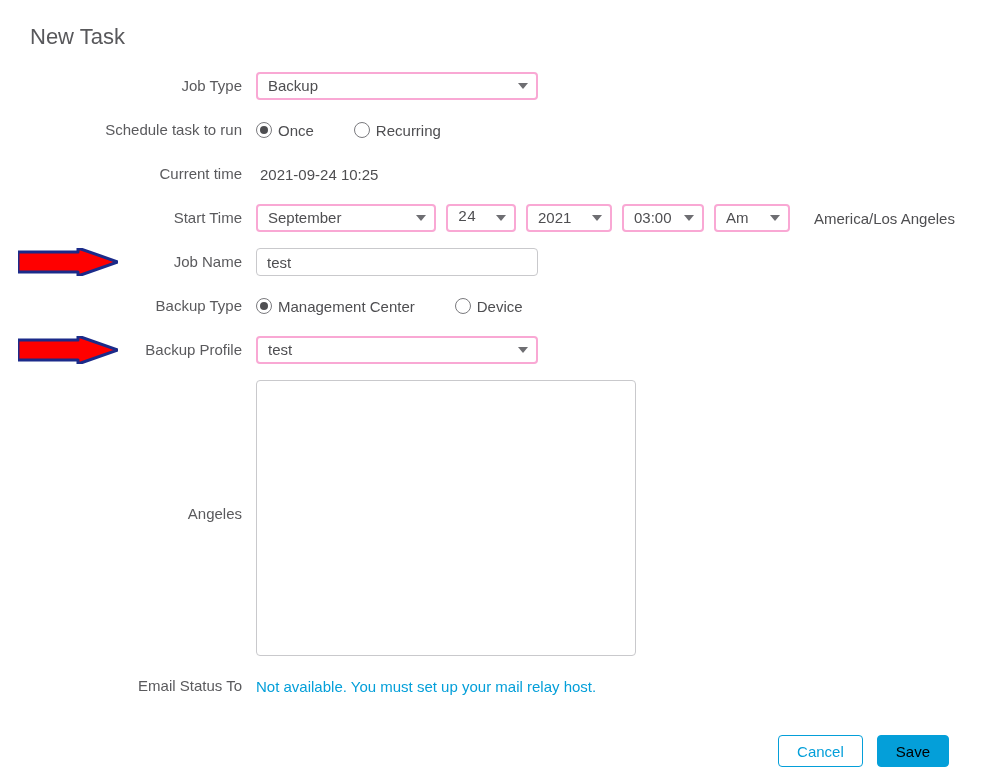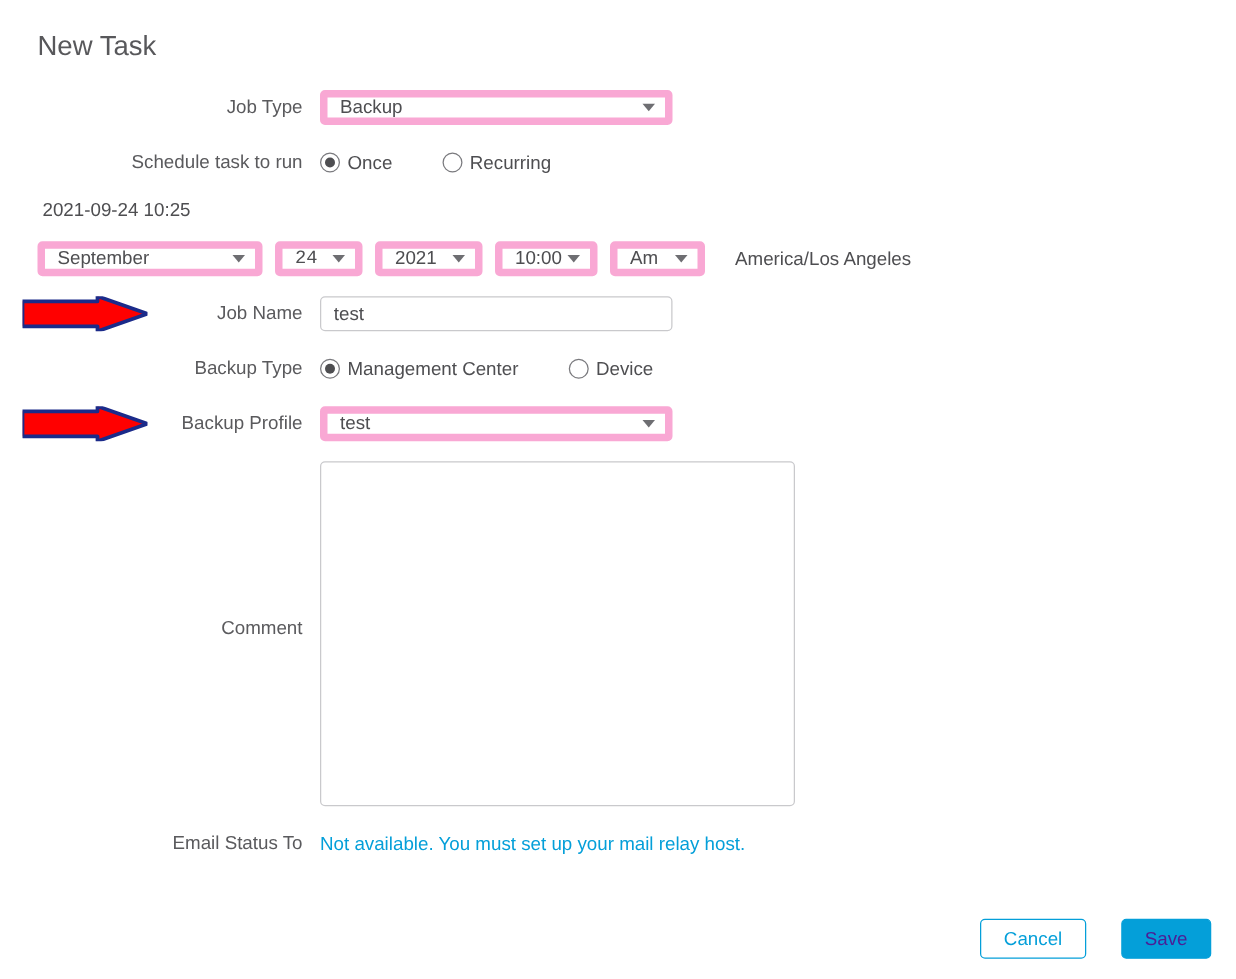--- a/index.html
+++ b/index.html
@@ -46,21 +46,21 @@
   .field-col {
     display: flex;
     align-items: center;
     gap: 10px;
     flex-wrap: wrap;
   }
 
   
   .select {
     position: relative;
-    border: 6px solid #f9a8d4;
+    border: 2px solid #f9a8d4;
     border-radius: 4px;
     height: 28px;
     line-height: 26px;
     padding: 0 26px 0 10px;
     font-size: 15px;
     color: #4e4e51;
     background: #fff;
     cursor: pointer;
     box-sizing: border-box;
     display: inline-flex;
@@ -138,45 +138,45 @@
 
   .link-text {
     color: #049fd9;
     font-size: 15px;
     cursor: pointer;
   }
 
   
   .button-bar {
     position: absolute;
-    right: 20px;
+    right: 40px;
     bottom: 16px;
     display: flex;
-    gap: 28px;
+    gap: 14px;
   }
   .btn {
     height: 32px;
     border-radius: 4px;
     padding: 0 18px;
     font-size: 15px;
     cursor: pointer;
     display: inline-flex;
     align-items: center;
     justify-content: center;
     box-sizing: border-box;
   }
   .btn-secondary {
     background: #fff;
     border: 1px solid #049fd9;
     color: #049fd9;
   }
   .btn-primary {
     background: #049fd9;
     border: 1px solid #049fd9;
-    color: #4c1d95;
+    color: #000000;
   }
 
   
   .arrow {
     position: absolute;
     left: -12px;
     width: 100px;
     height: 28px;
     pointer-events: none;
   }
@@ -211,41 +211,43 @@
           </label>
           <label class="radio">
             <span class="dot"></span>
             <span>Recurring</span>
           </label>
         </div>
       </div>
     </div>
 
     <div class="row">
+      <div class="label-col">Current time</div>
       <div class="field-col">
         <span class="static-text" style="padding-left:4px">2021-09-24 10:25</span>
       </div>
     </div>
 
     <div class="row">
+      <div class="label-col">Start Time</div>
       <div class="field-col">
         <div class="select w-month">
           <span>September</span>
           <span class="caret"></span>
         </div>
         <div class="select w-small">
           <span>24</span>
           <span class="caret"></span>
         </div>
         <div class="select w-year">
           <span>2021</span>
           <span class="caret"></span>
         </div>
         <div class="select w-time">
-          <span>10:00</span>
+          <span>03:00</span>
           <span class="caret"></span>
         </div>
         <div class="select w-ampm">
           <span>Am</span>
           <span class="caret"></span>
         </div>
         <span class="static-text tz-text">America/Los Angeles</span>
       </div>
     </div>
 
@@ -286,21 +288,21 @@
       <div class="label-col">Backup Profile</div>
       <div class="field-col">
         <div class="select w-wide">
           <span>test</span>
           <span class="caret"></span>
         </div>
       </div>
     </div>
 
     <div class="row tall">
-      <div class="label-col">Comment</div>
+      <div class="label-col">Angeles</div>
       <div class="field-col">
         <textarea class="comment" style=""></textarea>
       </div>
     </div>
 
     <div class="row">
       <div class="label-col">Email Status To</div>
       <div class="field-col">
         <span class="link-text">Not available. You must set up your mail relay host.</span>
       </div>

